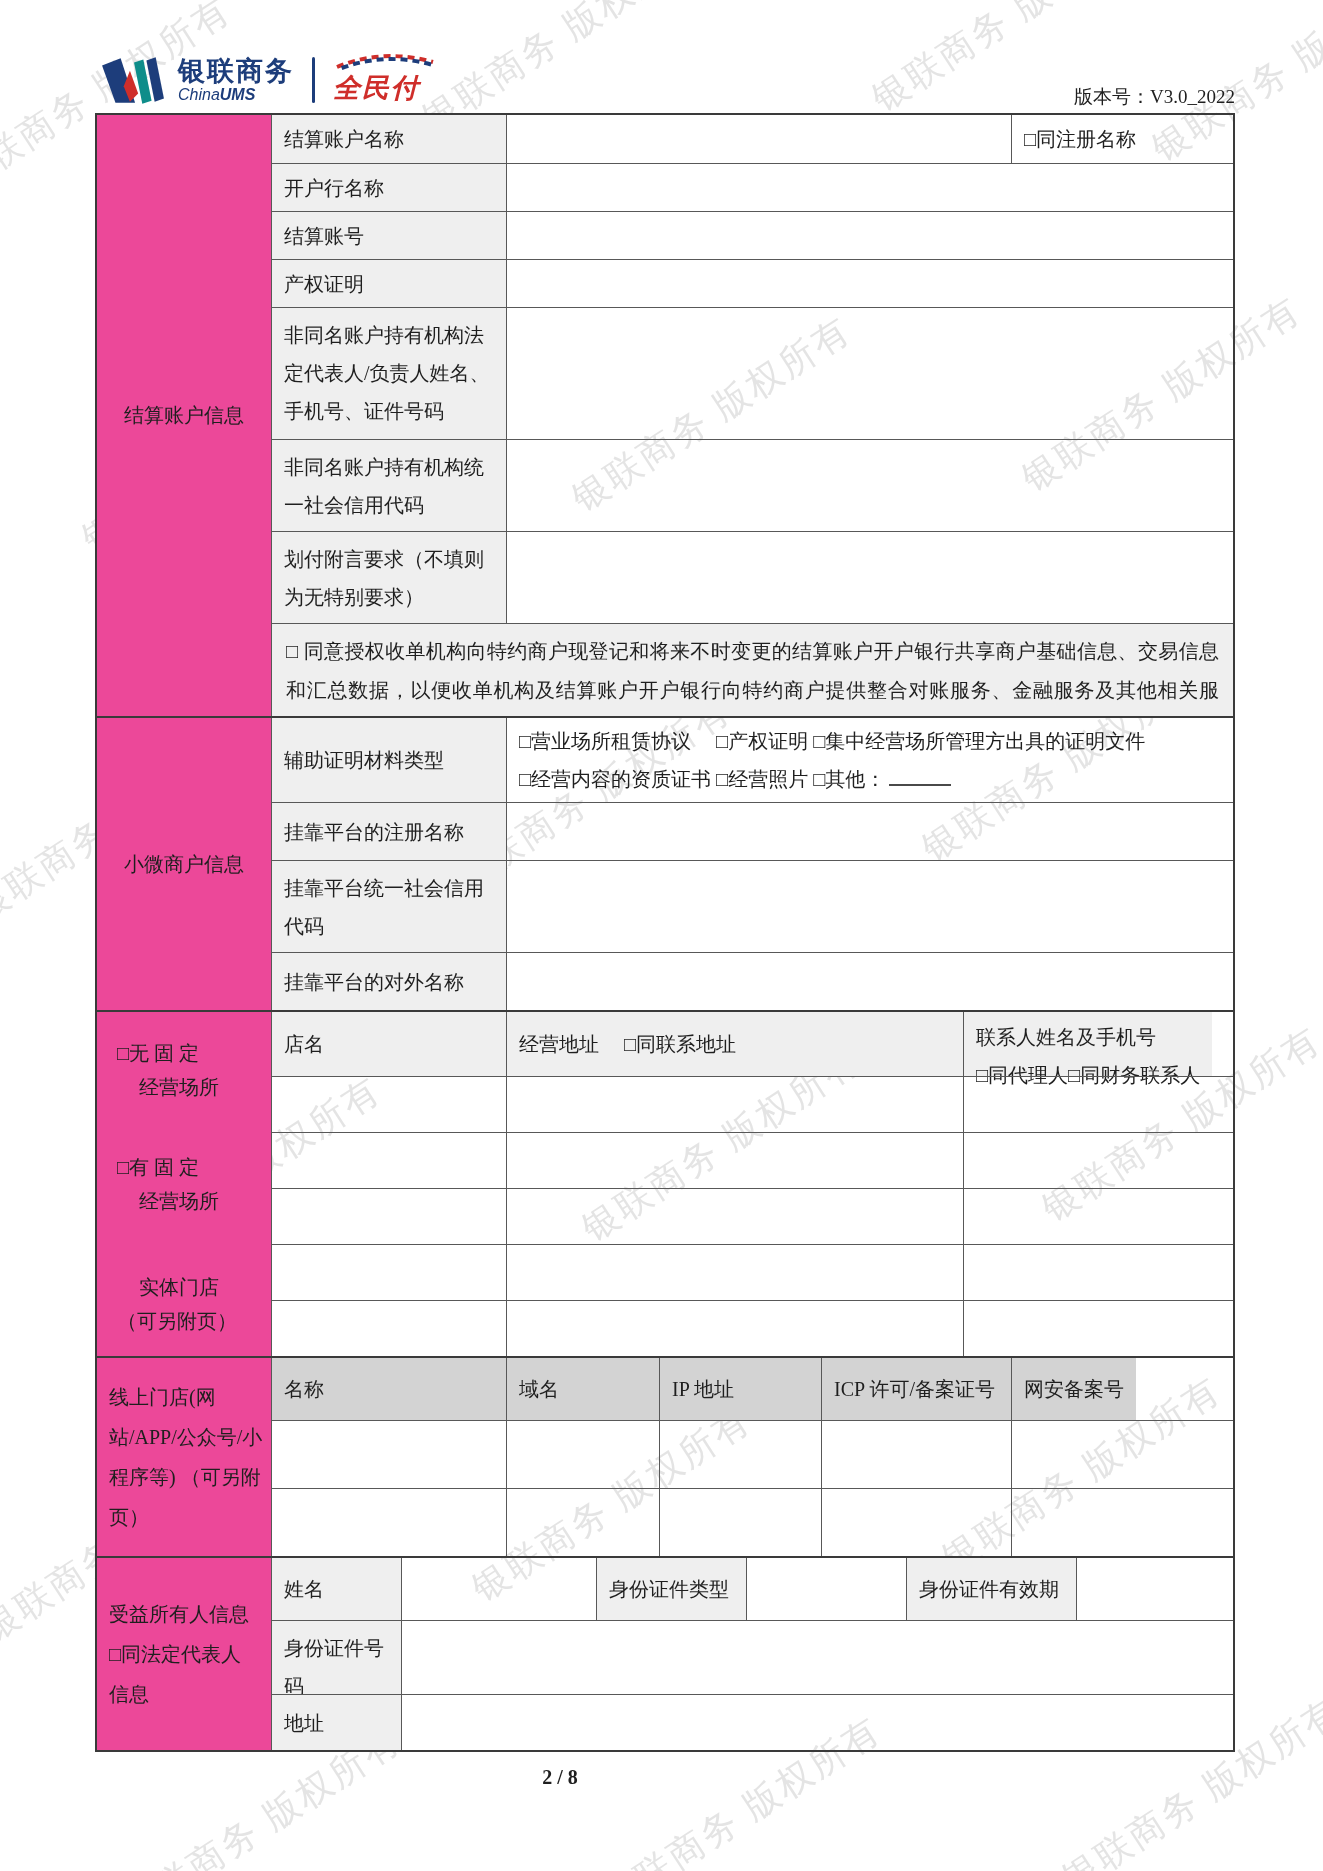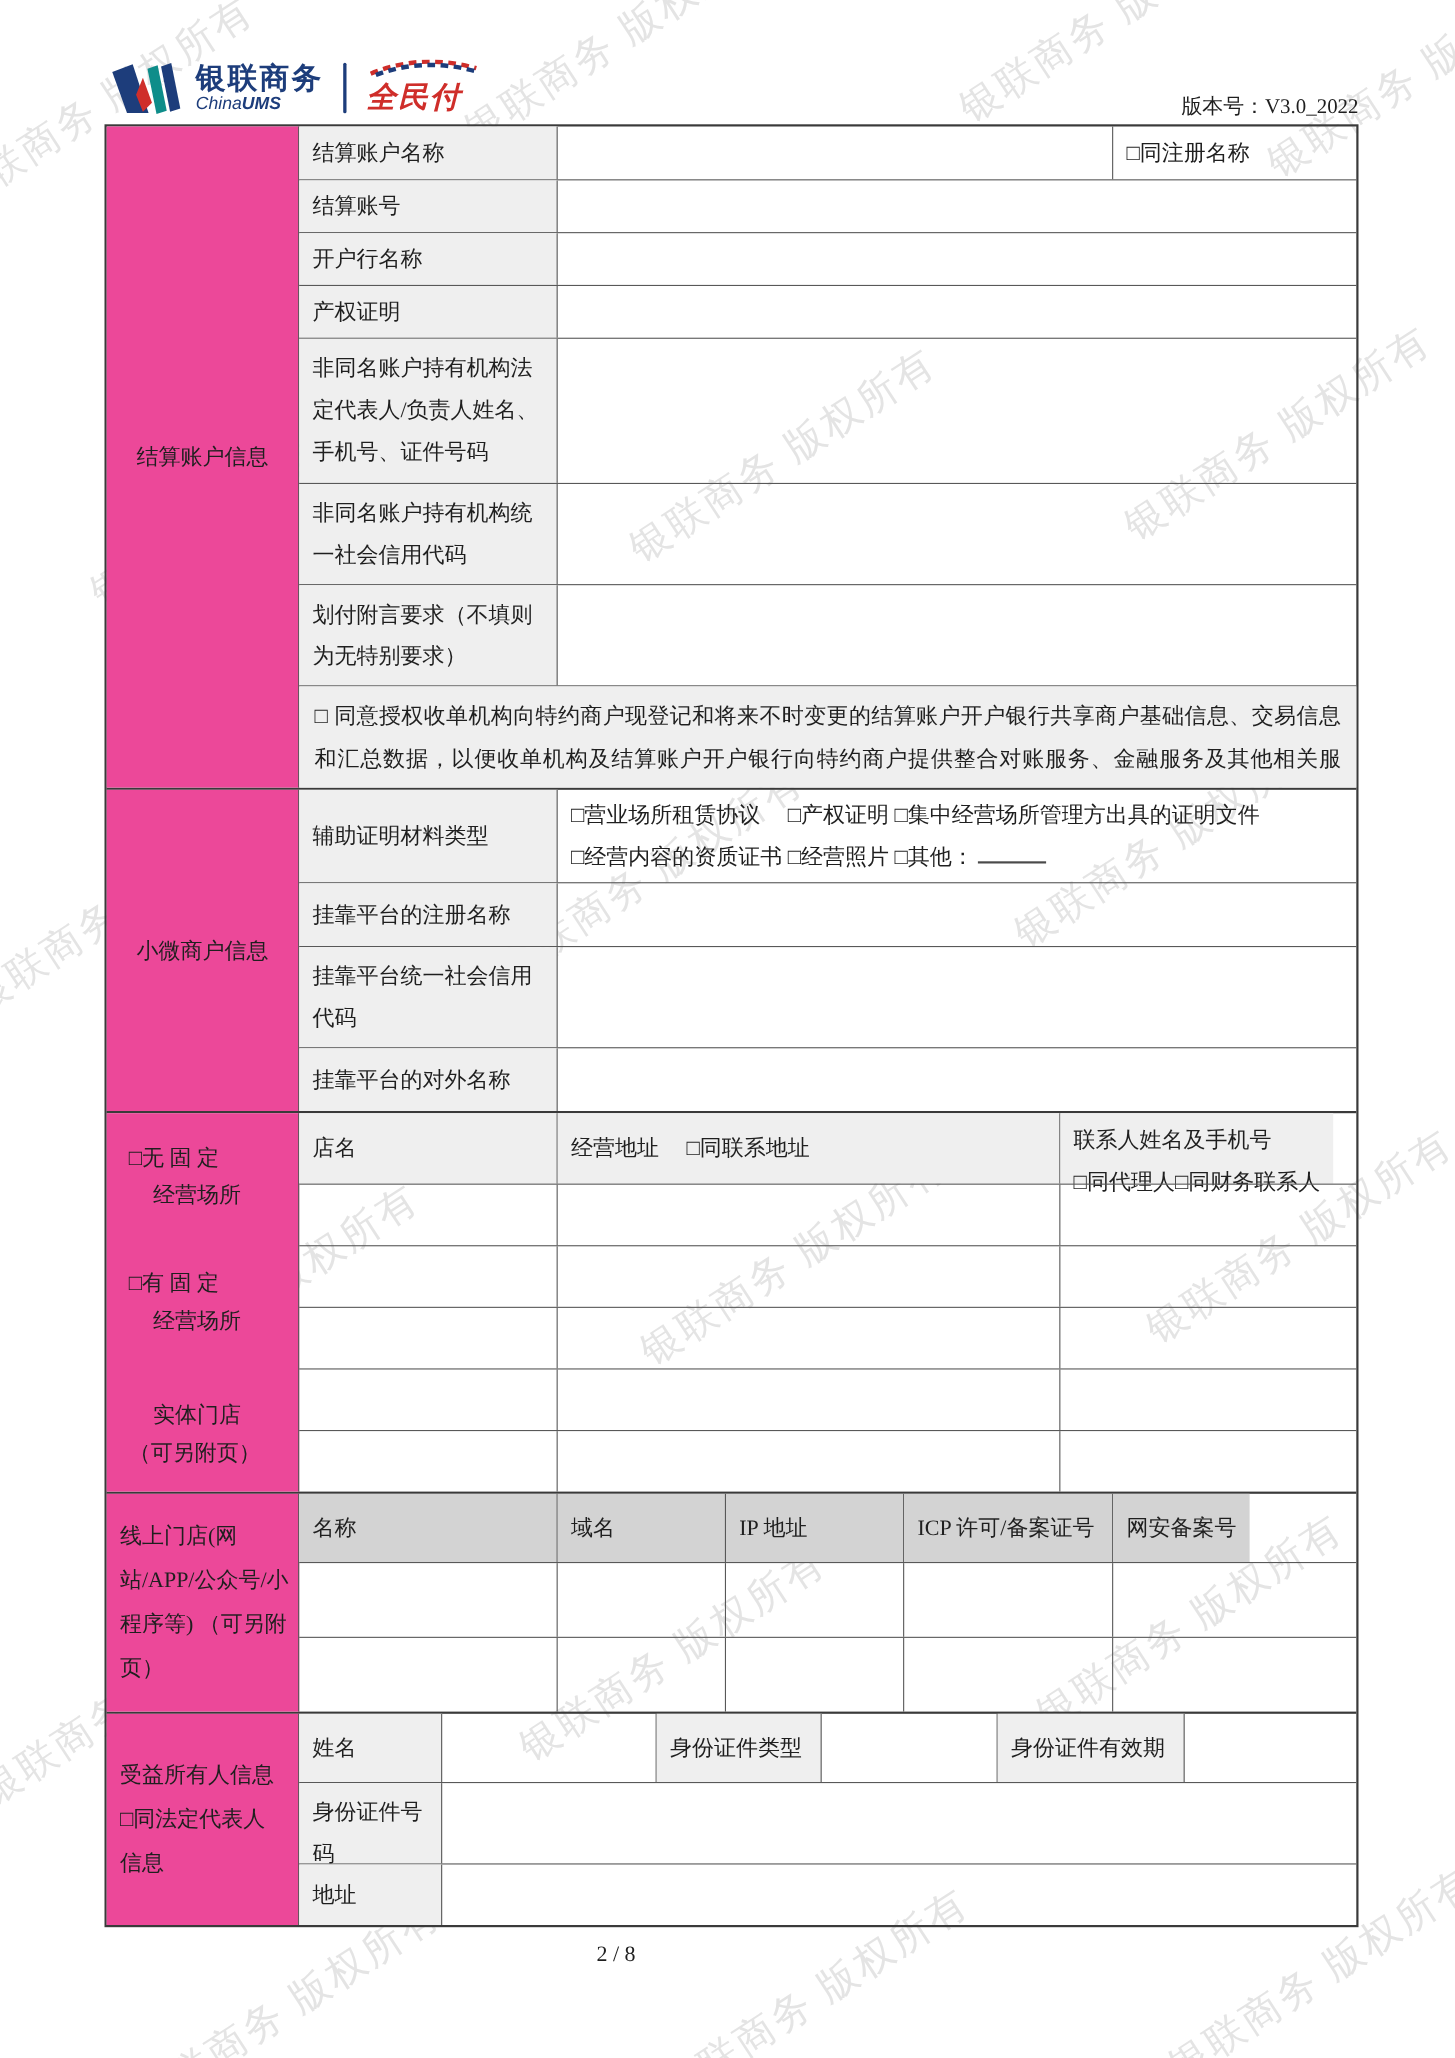--- a/index.html
+++ b/index.html
@@ -15,21 +15,21 @@
   
   .logo{position:absolute;left:100px;top:54px;display:flex;align-items:center;gap:12px;}
   .logo-text{display:flex;flex-direction:column;line-height:1;}
   .brand-cn{font-size:27px;font-weight:bold;color:#1d3d7b;letter-spacing:2px;font-family:"Liberation Sans",sans-serif;}
   .brand-en{font-size:16px;font-style:italic;color:#1d3d7b;font-family:"Liberation Sans",sans-serif;margin-top:2px;}
   .brand-en b{font-weight:bold;}
   .logo-divider{width:3px;height:46px;background:#1d3d7b;border-radius:2px;margin:0 6px;}
   .product{display:flex;flex-direction:column;align-items:flex-start;}
   .product-name{font-size:27px;font-weight:bold;font-style:italic;color:#cf2e2a;letter-spacing:2px;font-family:"Liberation Sans",sans-serif;}
   .version{position:absolute;left:95px;top:84px;width:1140px;text-align:right;font-size:19px;}
-  .footer{position:absolute;left:95px;top:1766px;width:930px;text-align:center;font-size:20px;font-weight:normal;}
+  .footer{position:absolute;left:95px;top:1766px;width:930px;text-align:center;font-size:20px;font-weight:bold;}
   
   .ftable{position:absolute;left:95px;top:113px;width:1140px;border:2px solid #3a3a3a;box-sizing:border-box;background:transparent;}
   .section{display:flex;box-sizing:border-box;}
   .section + .section{border-top:2px solid #3a3a3a;}
   .side{flex:0 0 175px;background:#ec4899;border-right:1px solid #585858;box-sizing:border-box;
         display:flex;flex-direction:column;justify-content:center;align-items:center;font-size:20px;}
   .rows{flex:1;display:flex;flex-direction:column;min-width:0;}
   .row{display:flex;box-sizing:border-box;}
   .row + .row{border-top:1px solid #585858;}
   .cell{box-sizing:border-box;border-right:1px solid #585858;display:flex;align-items:center;
@@ -113,25 +113,25 @@
       <div class="side">
         <span>结算账户信息</span>
       </div>
       <div class="rows">
         <div class="row h48">
           <div class="cell lab">结算账户名称</div>
           <div class="cell w505 val"></div>
           <div class="cell val">□同注册名称</div>
         </div>
         <div class="row h48">
+          <div class="cell lab">开户行名称</div>
+          <div class="cell val"></div>
+        </div>
+        <div class="row h48">
           <div class="cell lab">结算账号</div>
-          <div class="cell val"></div>
-        </div>
-        <div class="row h48">
-          <div class="cell lab">开户行名称</div>
           <div class="cell val"></div>
         </div>
         <div class="row h48">
           <div class="cell lab">产权证明</div>
           <div class="cell val"></div>
         </div>
         <div class="row h132">
           <div class="cell lab multi">非同名账户持有机构法定代表人/负责人姓名、手机号、证件号码</div>
           <div class="cell val"></div>
         </div>

